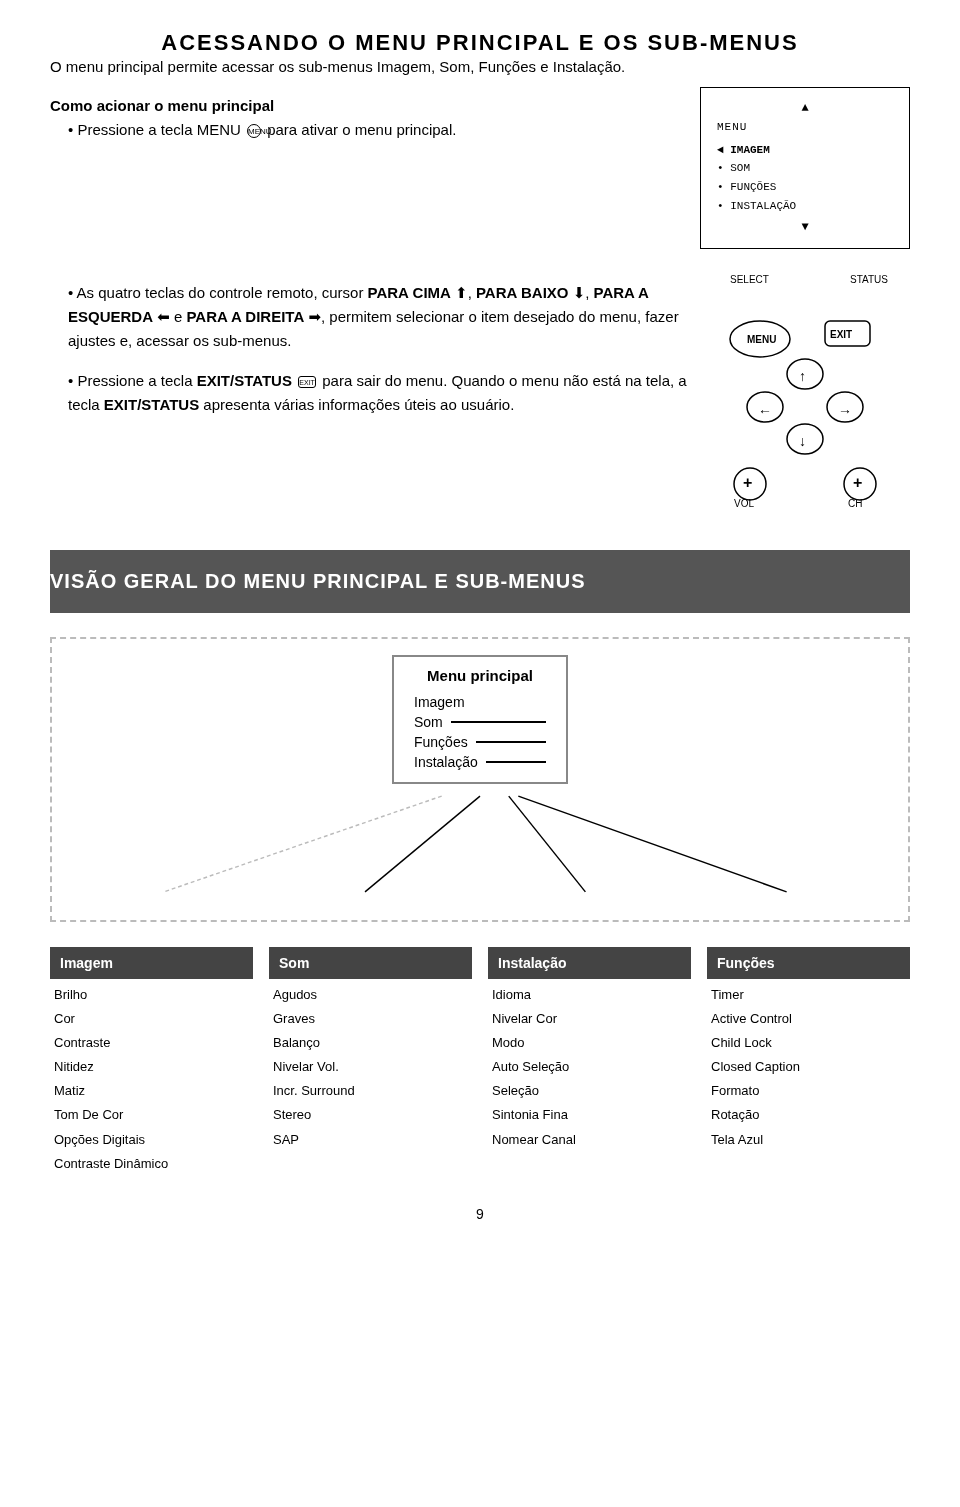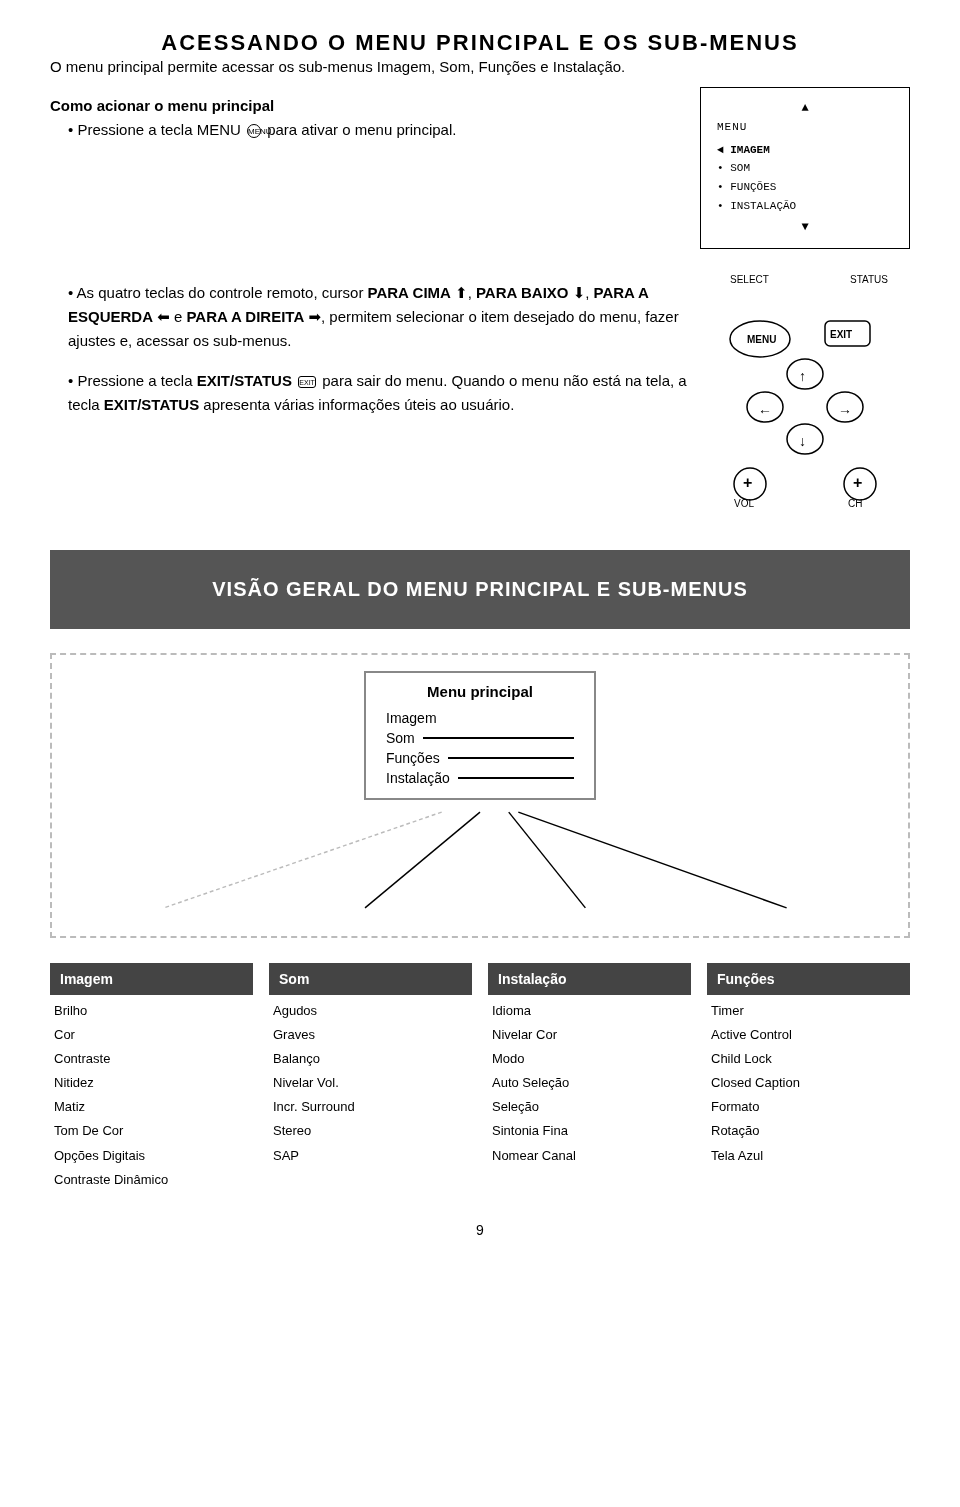--- a/index.html
+++ b/index.html
@@ -107,33 +107,32 @@
     
     .para-block {
       overflow: hidden;
       margin-bottom: 12px;
     }
 
     
     .section-banner {
       background: #555;
       color: #fff;
-      text-align: center;
       font-size: 20px;
       font-weight: bold;
       letter-spacing: 1px;
-      padding: 28px 0;
+      padding: 20px 0;
       margin: 28px 0 24px 0;
       text-transform: uppercase;
     }
 
     .menu-principal-box {
       border: 2px solid #888;
       padding: 10px 20px;
-      width: 232px;
+      width: 176px;
       background: #fff;
       position: relative;
       z-index: 2;
     }
 
     .menu-principal-box .mp-header {
       background: #fff;
       font-weight: bold;
       font-size: 15px;
       text-align: center;

